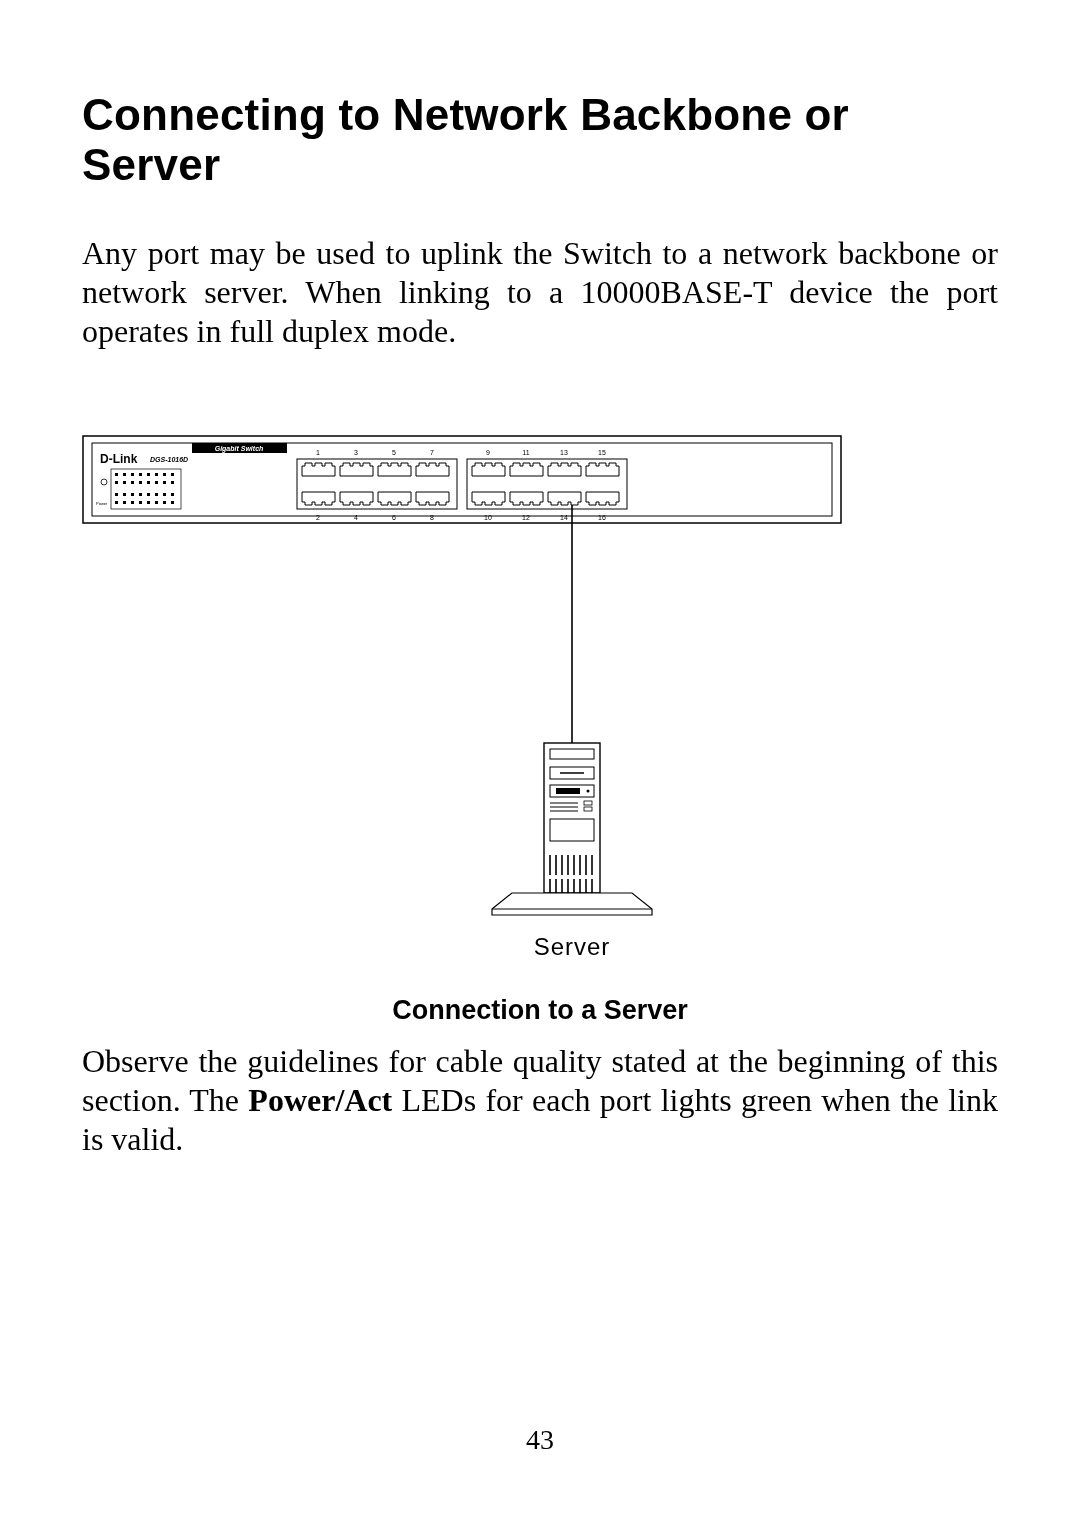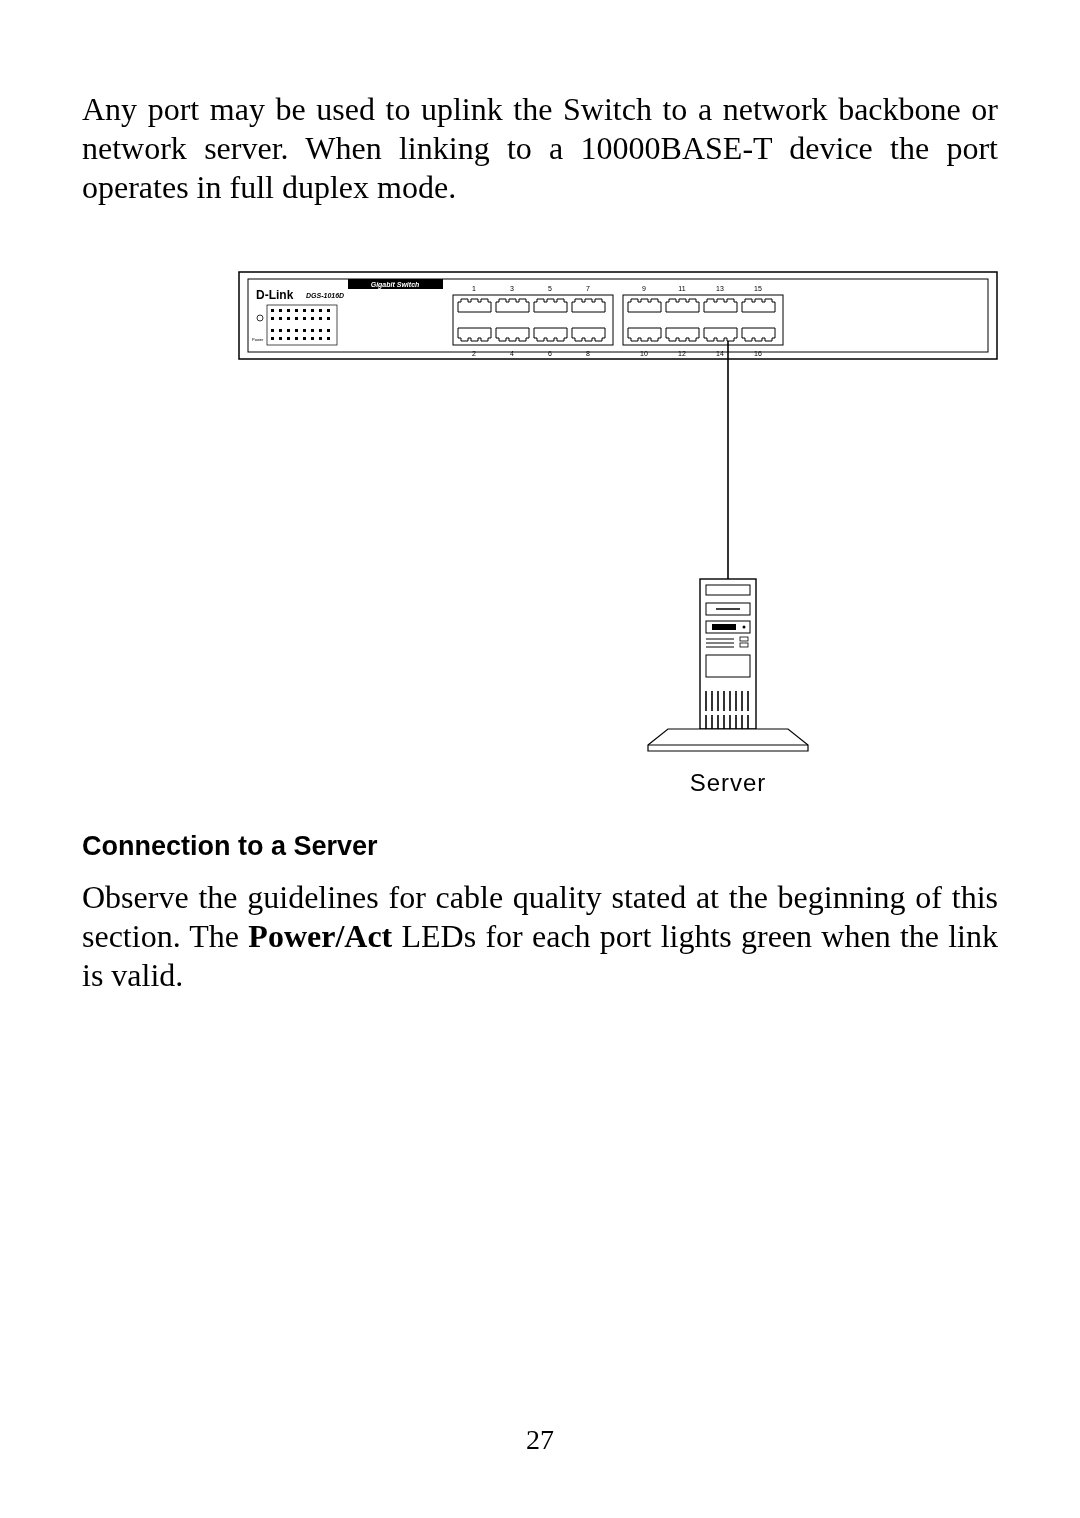--- a/index.html
+++ b/index.html
@@ -28,46 +28,48 @@
   p.body {
     font-family: "Times New Roman", Times, serif;
     font-size: 32px;
     line-height: 1.22;
     margin: 0 0 30px 0;
     text-align: justify;
     text-justify: inter-word;
   }
   .figure {
     width: 100%;
-    margin: 64px 0 20px 0;
+    margin: 84px 0 20px 0;
     display: flex;
-    justify-content: flex-end;
+    justify-content: flex-start;
   }
   .caption {
     font-family: Arial, Helvetica, sans-serif;
     font-weight: 700;
     font-size: 27px;
+    text-align: center;
     margin: 10px 0 16px 0;
   }
   .pagenum {
     position: absolute;
     left: 0; right: 0;
     bottom: 62px;
     text-align: center;
     font-family: "Times New Roman", Times, serif;
     font-size: 28px;
   }
   .bold { font-weight: 700; }
   svg { display: block; }
 </style>
 </head>
 <body>
 
 <div class="page">
 
+  <h1 class="title">Connecting to Network Backbone or Server</h1>
 
   <p class="body">Any port may be used to uplink the Switch to a network backbone or network server. When linking to a 10000BASE-T device the port operates in full duplex mode.</p>
 
   <div class="figure">
     <svg width="760" height="540" viewBox="0 0 760 540">
 
       <rect x="1" y="1" width="758" height="87" fill="#fff" stroke="#000" stroke-width="1.5"></rect>
       <rect x="10" y="8" width="740" height="73" fill="#fff" stroke="#000" stroke-width="1"></rect>
 
       <rect x="110" y="8" width="95" height="10" fill="#000"></rect>
@@ -213,14 +215,14 @@
       <text x="490" y="520" text-anchor="middle" font-family="Arial" font-size="24" letter-spacing="1">Server</text>
     </svg>
   </div>
 
   <div class="caption">Connection to a Server</div>
 
   <p class="body">
     <span>Observe the guidelines for cable quality stated at the beginning of this section. The </span><span class="bold">Power/Act</span><span> LEDs for each port lights green when the link is valid.</span>
   </p>
 
-  <div class="pagenum">27</div>
+  <div class="pagenum">43</div>
 </div>
 
 </body></html>

